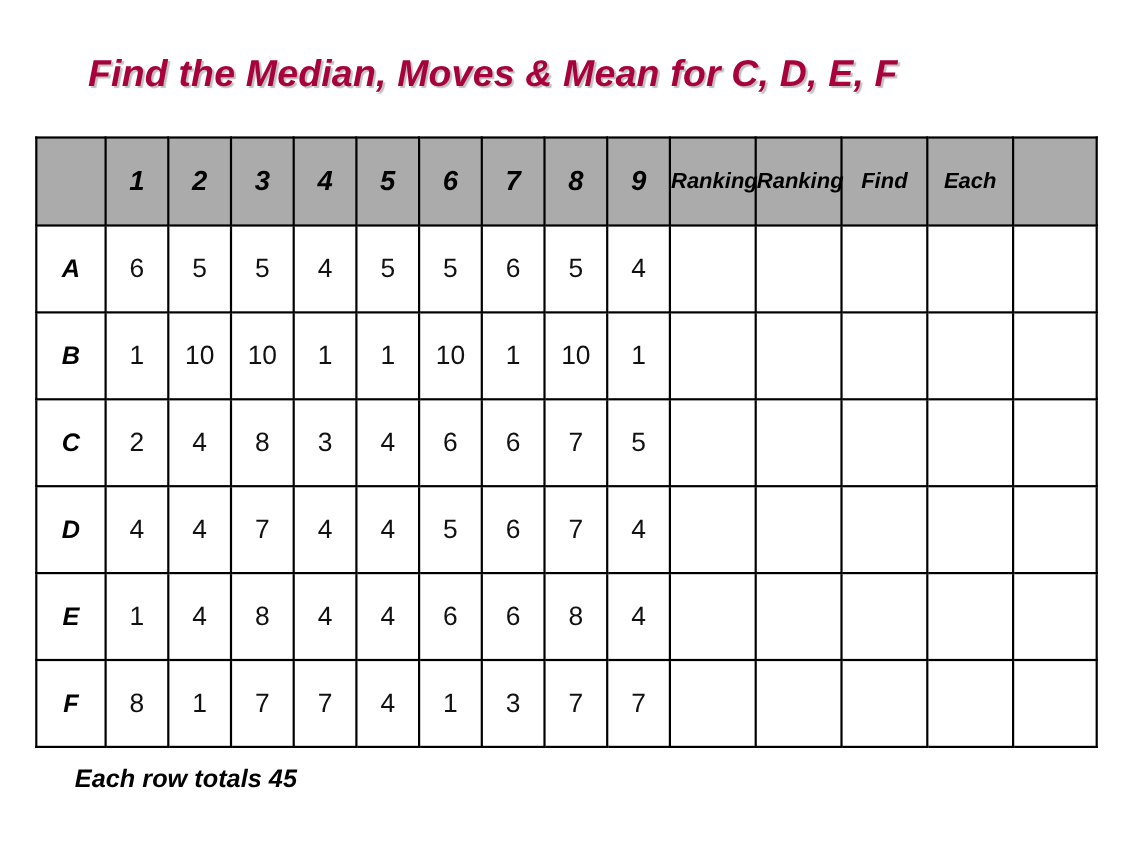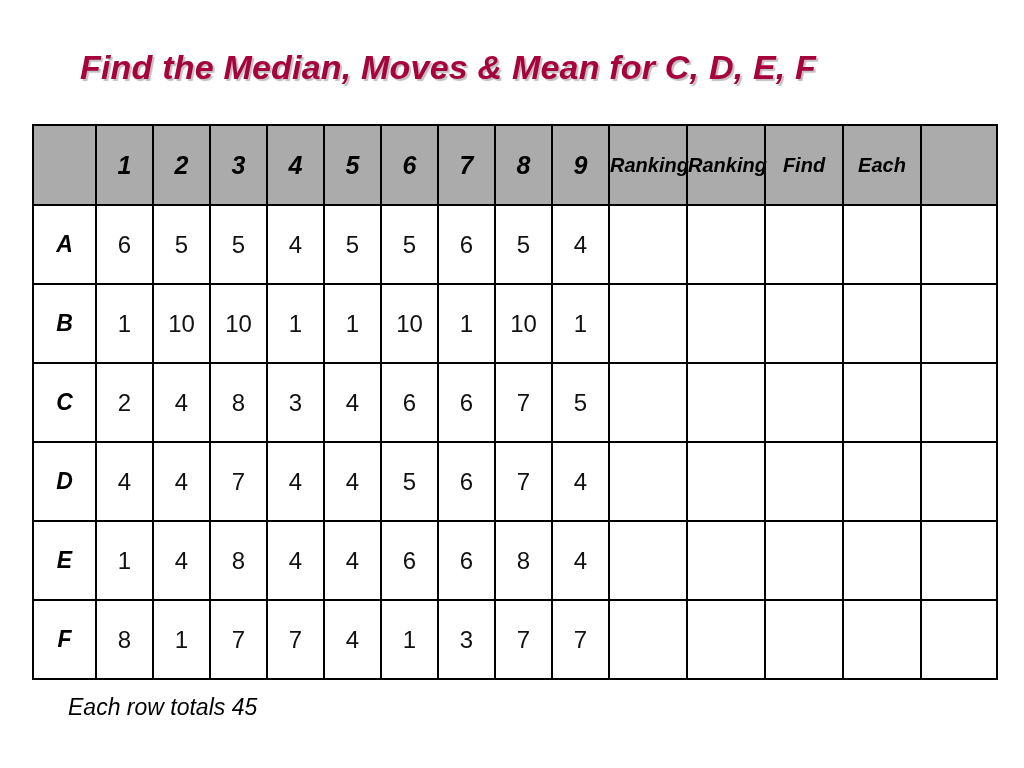--- a/index.html
+++ b/index.html
@@ -94,20 +94,21 @@
 
   
   #footer-note {
     position: absolute;
     left: 68px;
     top: 694px;
     font-size: 23px;
     font-style: italic;
     color: #000000;
     white-space: nowrap;
+    font-weight: bold;
   }
 </style>
 </head>
 <body>
 
 <div id="slide-title">Find the Median, Moves &amp; Mean for C, D, E, F</div>
 
 <table id="data-table">
   <colgroup>
     <col class="w-label">

